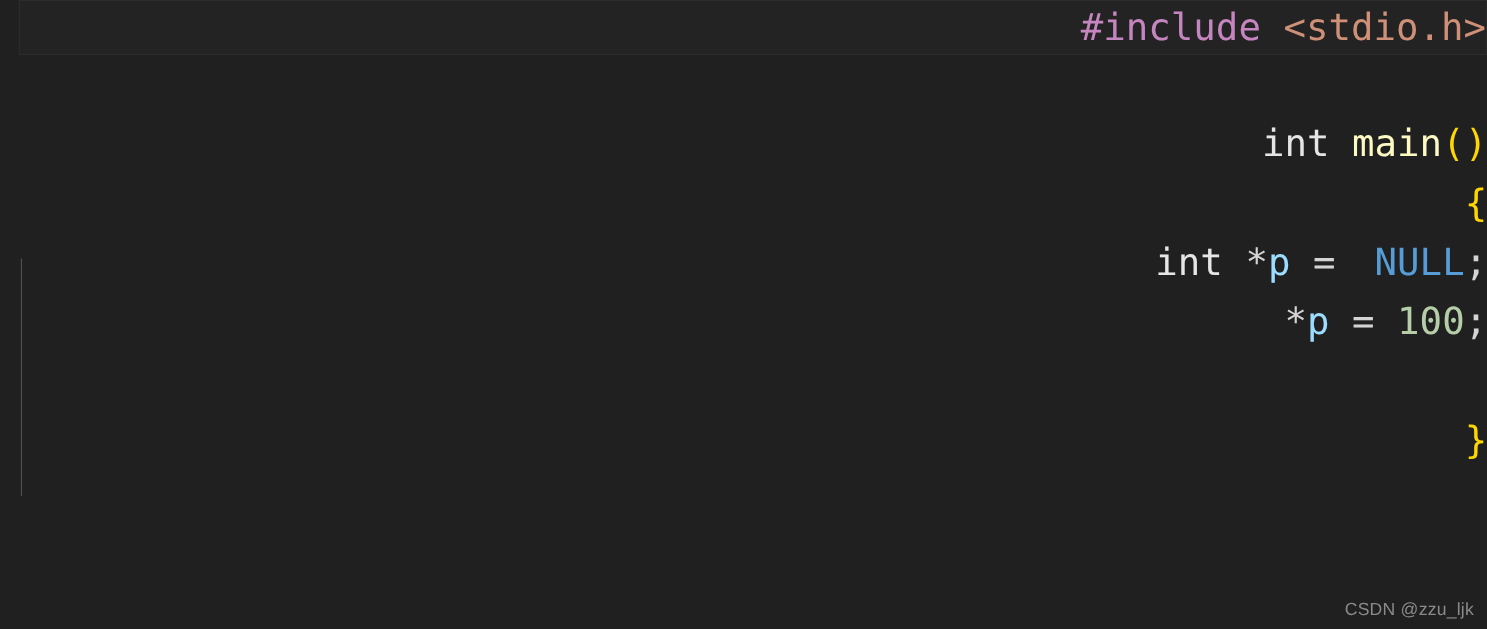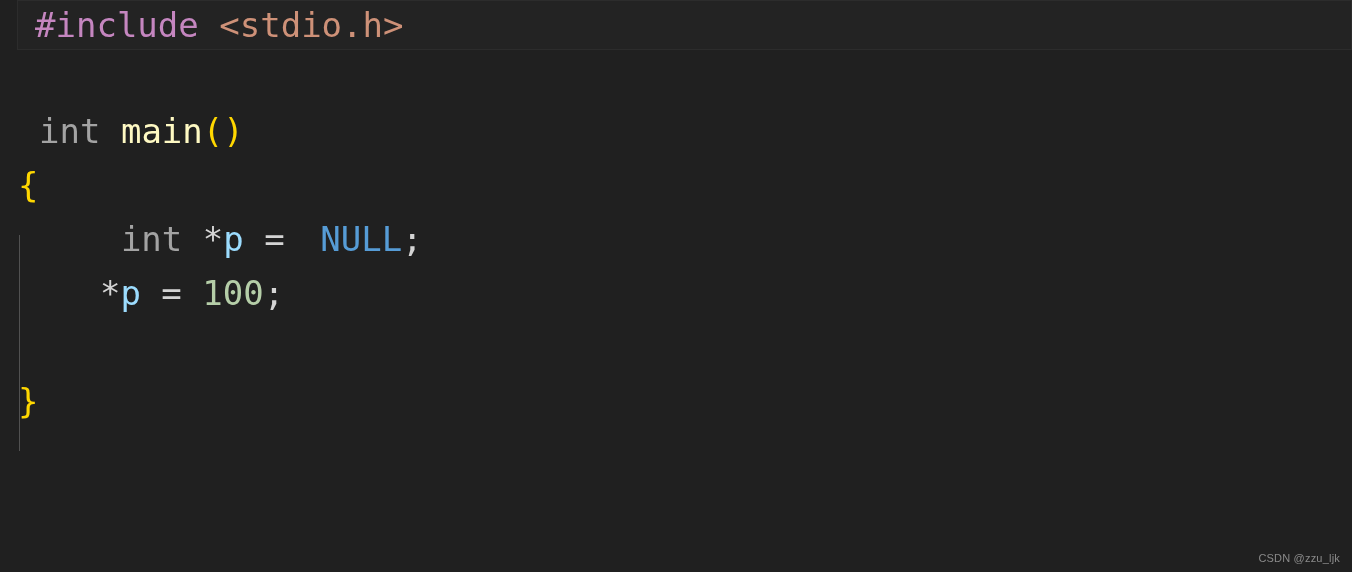--- a/index.html
+++ b/index.html
@@ -23,20 +23,21 @@
 
   
   .code-surface {
     position: absolute;
     left: 0;
     top: 0;
     width: 1352px;
     height: 448px;
     padding: 0;
     box-sizing: border-box;
+    text-align: right;
   }
 
   .line {
     position: relative;
     height: 54px;
     line-height: 54px;
     font-size: 34px;
     letter-spacing: 0px;
     white-space: pre;
     padding-left: 18px;
@@ -64,38 +65,38 @@
     top: 235px;
     width: 1px;
     height: 216px;
     background: #5a5a5a;
     opacity: 0.85;
   }
 
   
   .t-preproc   { color: #c586c0; }
   .t-include   { color: #ce9178; }
-  .t-type      { color: #a3a3a3; margin-left: 21px; }
+  .t-type      { color: #e5e5e5; margin-left: 21px; }
   .t-func      { color: #fef9c3; }
   .t-bracket   { color: #ffd700; }
   .t-brace     { color: #ffd700; }
   .t-var       { color: #9cdcfe; }
   .t-number    { color: #b5cea8; }
   .t-punct     { color: #d4d4d4; }
   .t-op        { color: #d4d4d4; }
   .t-const     { color: #569cd6; margin-left: 15px; }
   .t-plain     { color: #d4d4d4; }
 
   
   .watermark {
     position: absolute;
     right: 12px;
     bottom: 8px;
     font-family: "Liberation Sans", "DejaVu Sans", sans-serif;
-    font-size: 11px;
+    font-size: 16px;
     color: #8a8a8a;
     letter-spacing: 0.2px;
     user-select: none;
   }
 </style>
 </head>
 <body>
 
 <div id="editor">
 

